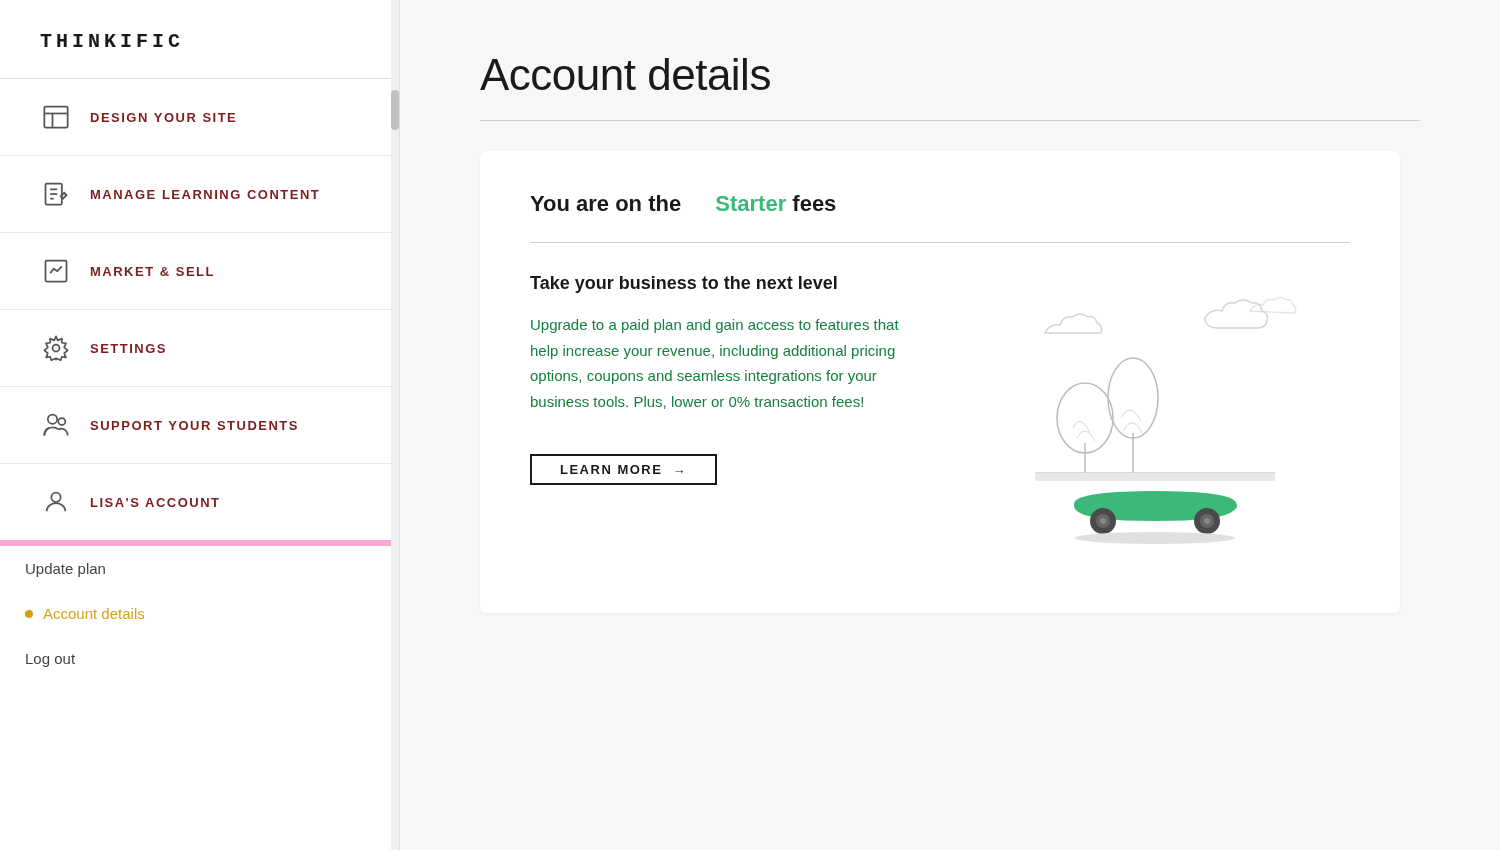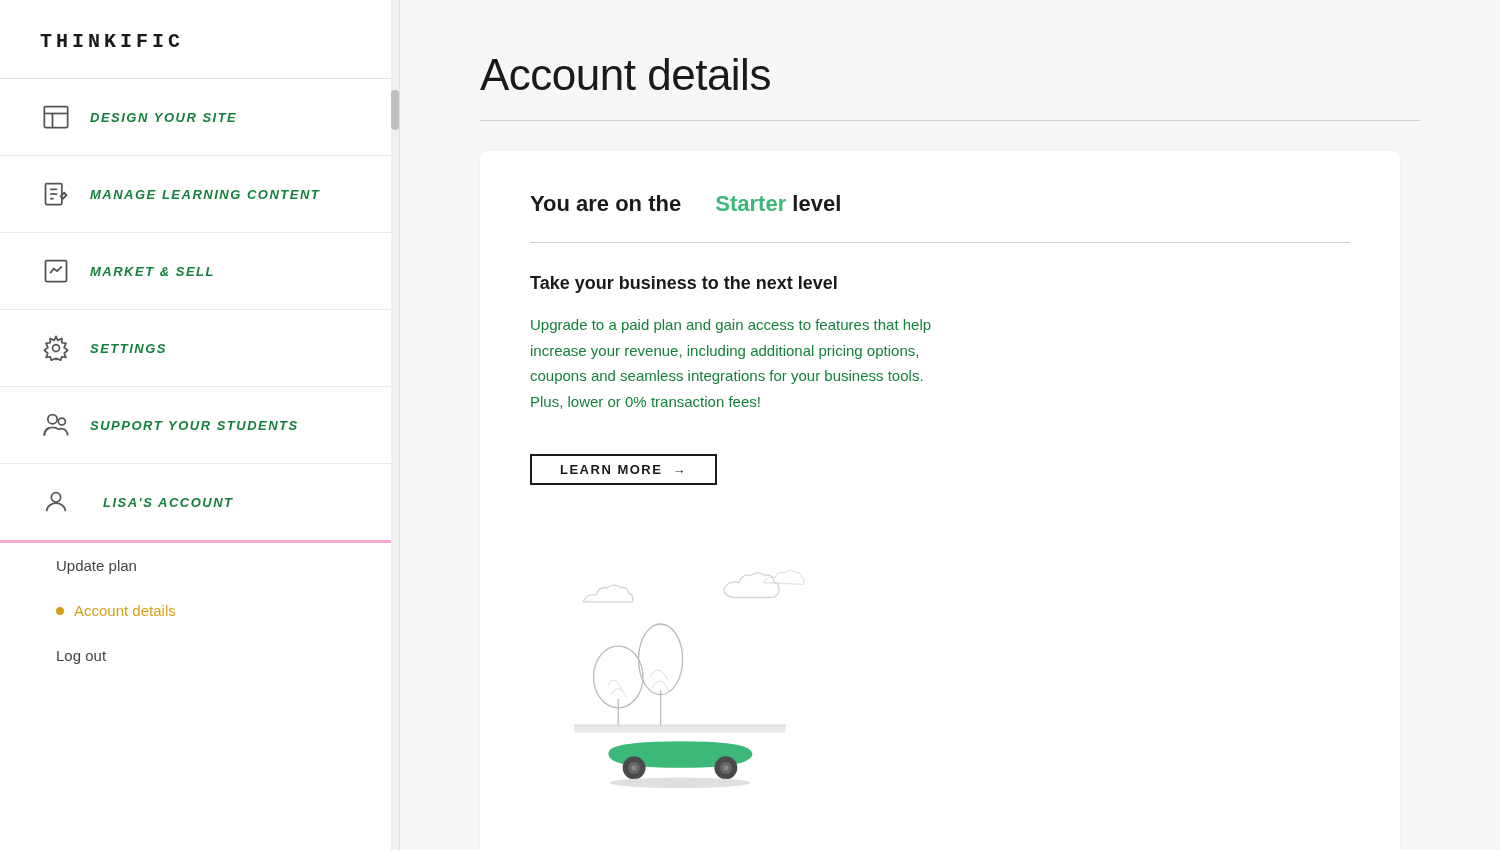--- a/index.html
+++ b/index.html
@@ -56,36 +56,35 @@
       flex-shrink: 0;
       display: flex;
       align-items: center;
       justify-content: center;
     }
 
     .nav-label {
       font-size: 13px;
       font-weight: 700;
       letter-spacing: 1.5px;
-      color: #15803d;
+      color: #7f1d1d;
       text-transform: uppercase;
-      font-style: italic;
     }
 
     .account-nav-item {
       display: flex;
       align-items: center;
       padding: 22px 40px;
-      border-bottom: 3px solid #f9a8d4;
+      border-bottom: 6px solid #f9a8d4;
       cursor: pointer;
-      gap: 31px;
+      gap: 18px;
     }
 
     .sidebar-sub-links {
-      padding: 0 56px;
+      padding: 0 25px;
     }
 
     .sub-link {
       display: block;
       padding: 14px 0;
       font-size: 15px;
       color: #444;
       cursor: pointer;
       text-decoration: none;
     }
@@ -164,21 +163,20 @@
     .plan-card-divider {
       border: none;
       border-top: 1px solid #d0d0d0;
       margin-bottom: 30px;
     }
 
     .card-body {
       display: flex;
       gap: 40px;
       align-items: flex-start;
-      flex-direction: column;
     }
 
     .card-text {
       flex: 1;
       max-width: 420px;
     }
 
     .upgrade-title {
       font-size: 18px;
       font-weight: 700;
@@ -327,21 +325,21 @@
     <div class="sidebar-scroll-thumb"></div>
   </div>
 </aside>
 
 <main class="main-content">
   <h1 class="page-title">Account details</h1>
   <hr class="page-divider">
 
   <div class="plan-card">
     <div class="plan-header">
-      <span>You are on the </span><span style="color:#3cb878; font-weight:700;margin-left:28px;">Starter</span><span> level</span>
+      <span>You are on the </span><span style="color:#3cb878; font-weight:700;margin-left:28px;">Starter</span><span> fees</span>
     </div>
     <hr class="plan-card-divider">
 
     <div class="card-body">
       <div class="card-text">
         <p class="upgrade-title">Take your business to the next level</p>
         <p class="upgrade-description">Upgrade to a paid plan and gain access to features that help increase your revenue, including additional pricing options, coupons and seamless integrations for your business tools. Plus, lower or 0% transaction fees!</p>
         <button class="learn-more-btn">
           <span>LEARN MORE</span>
           <span>→</span>

